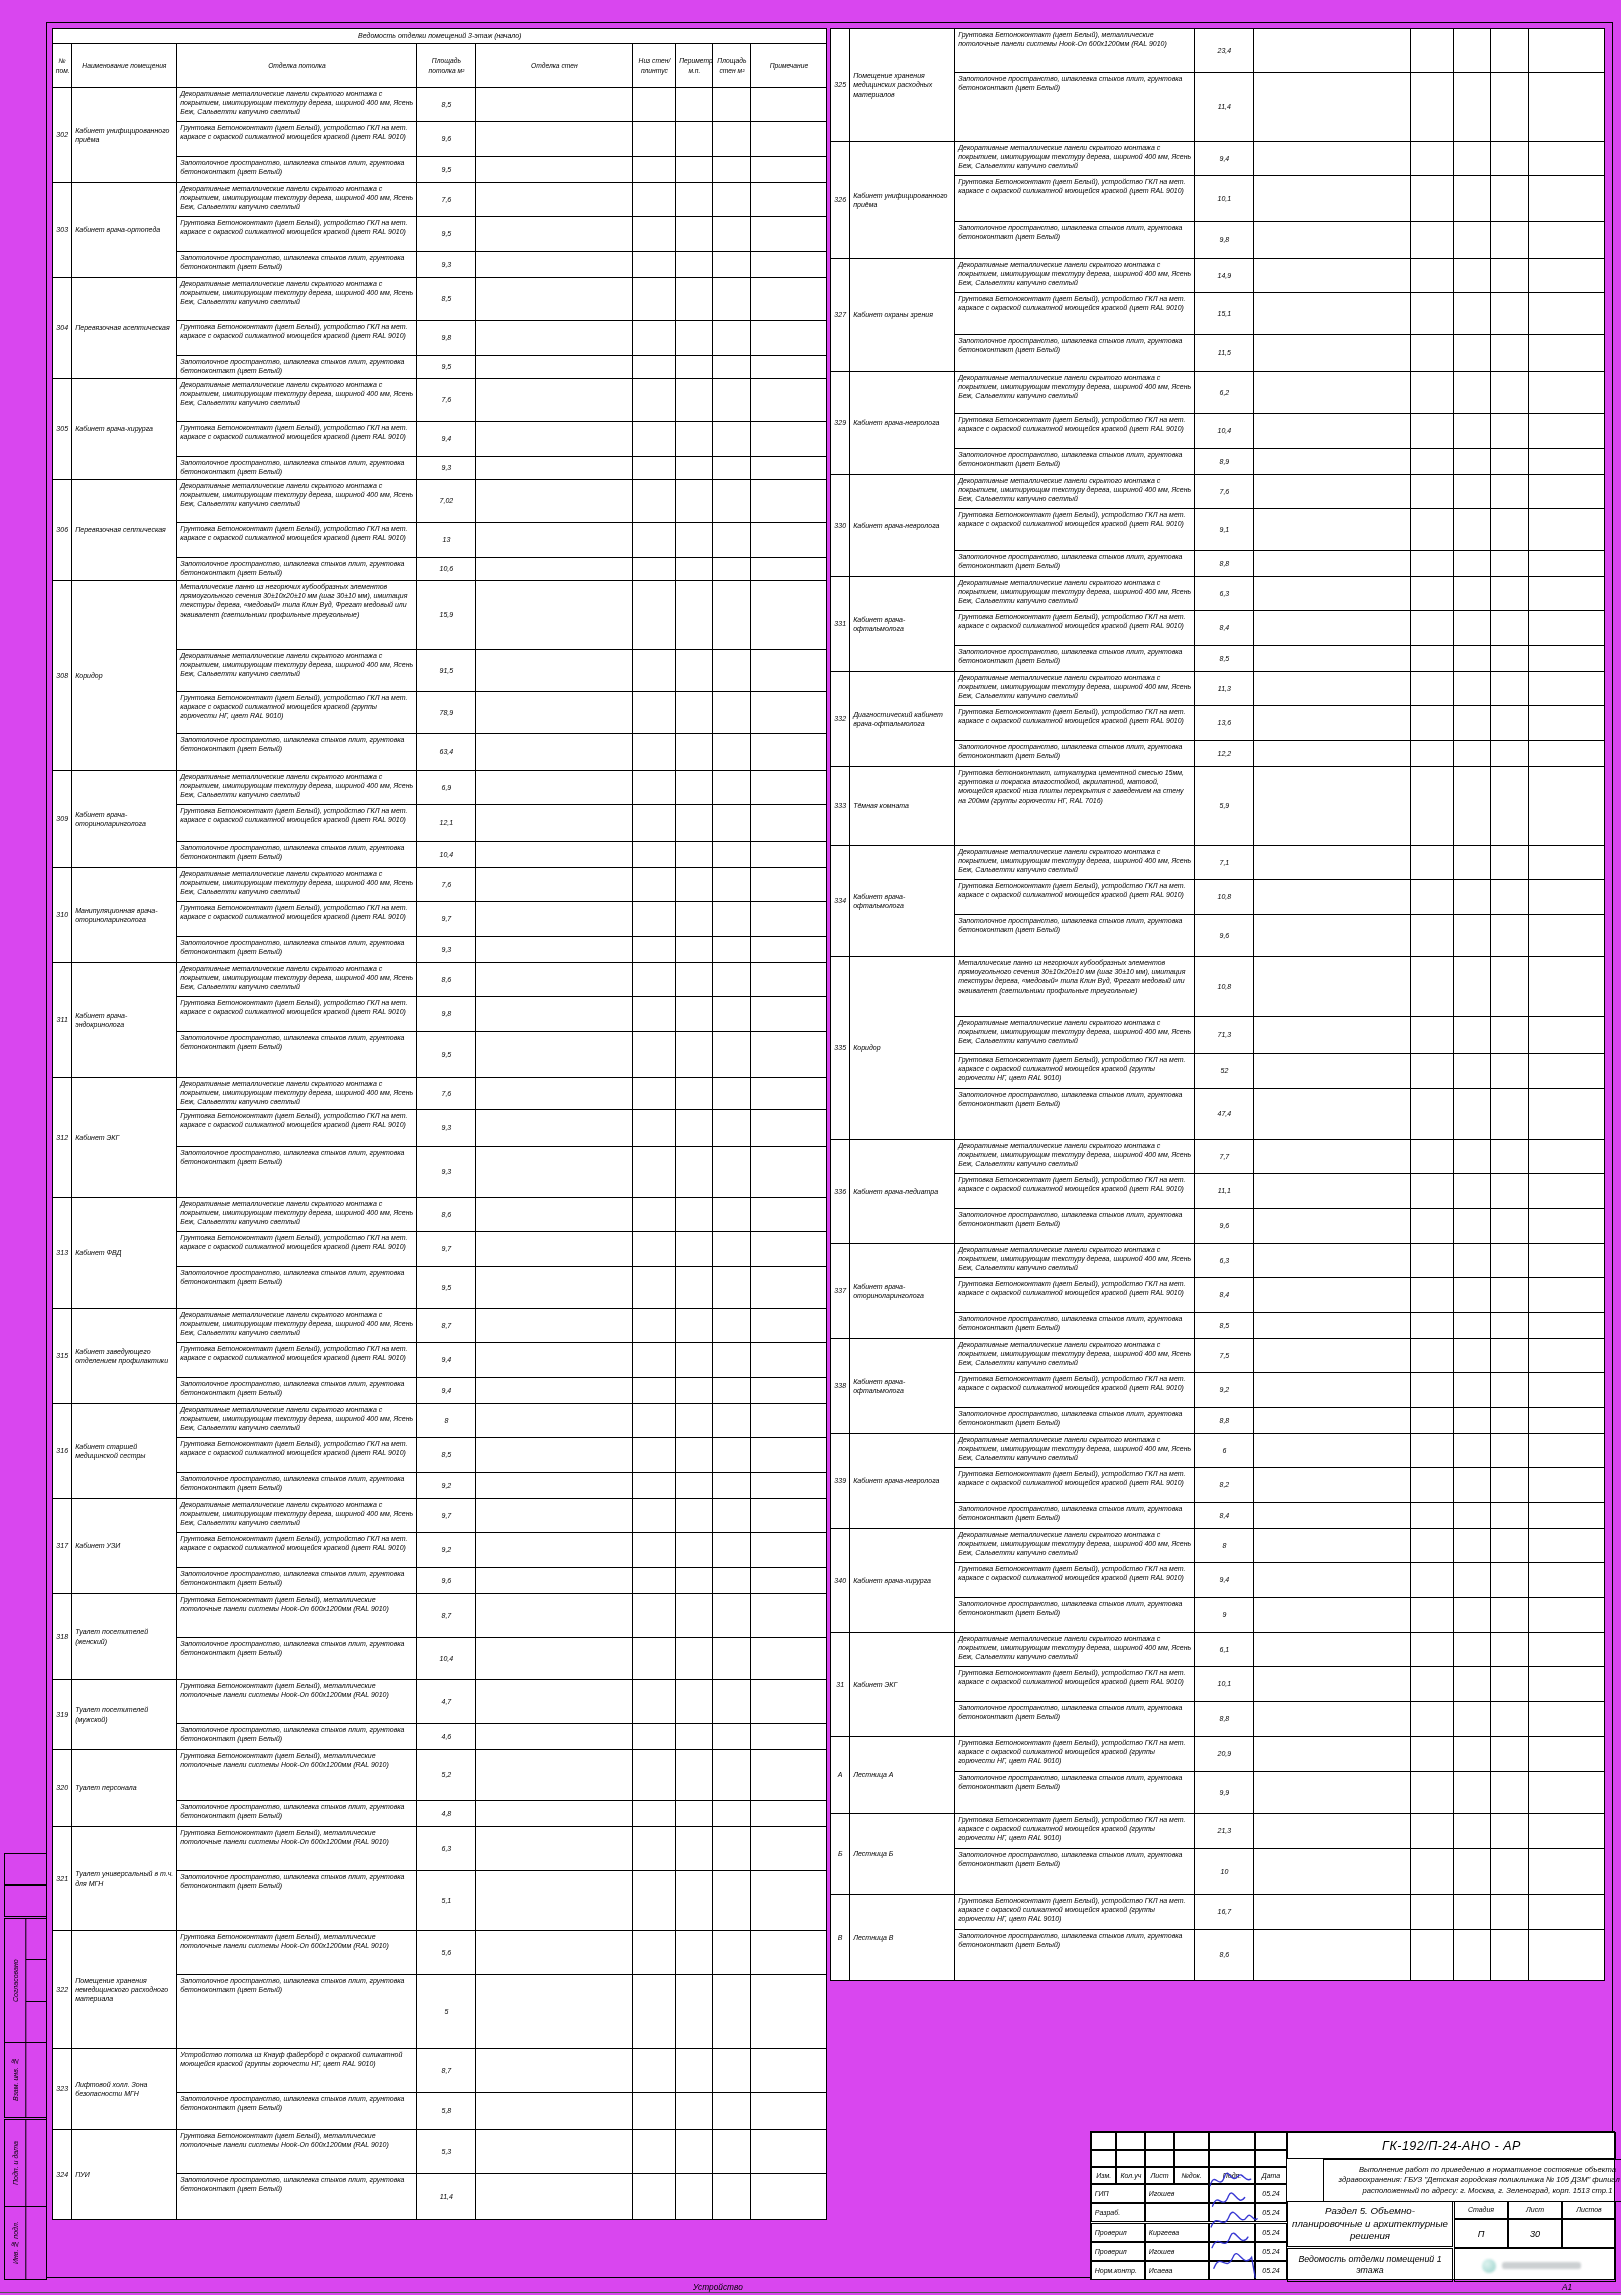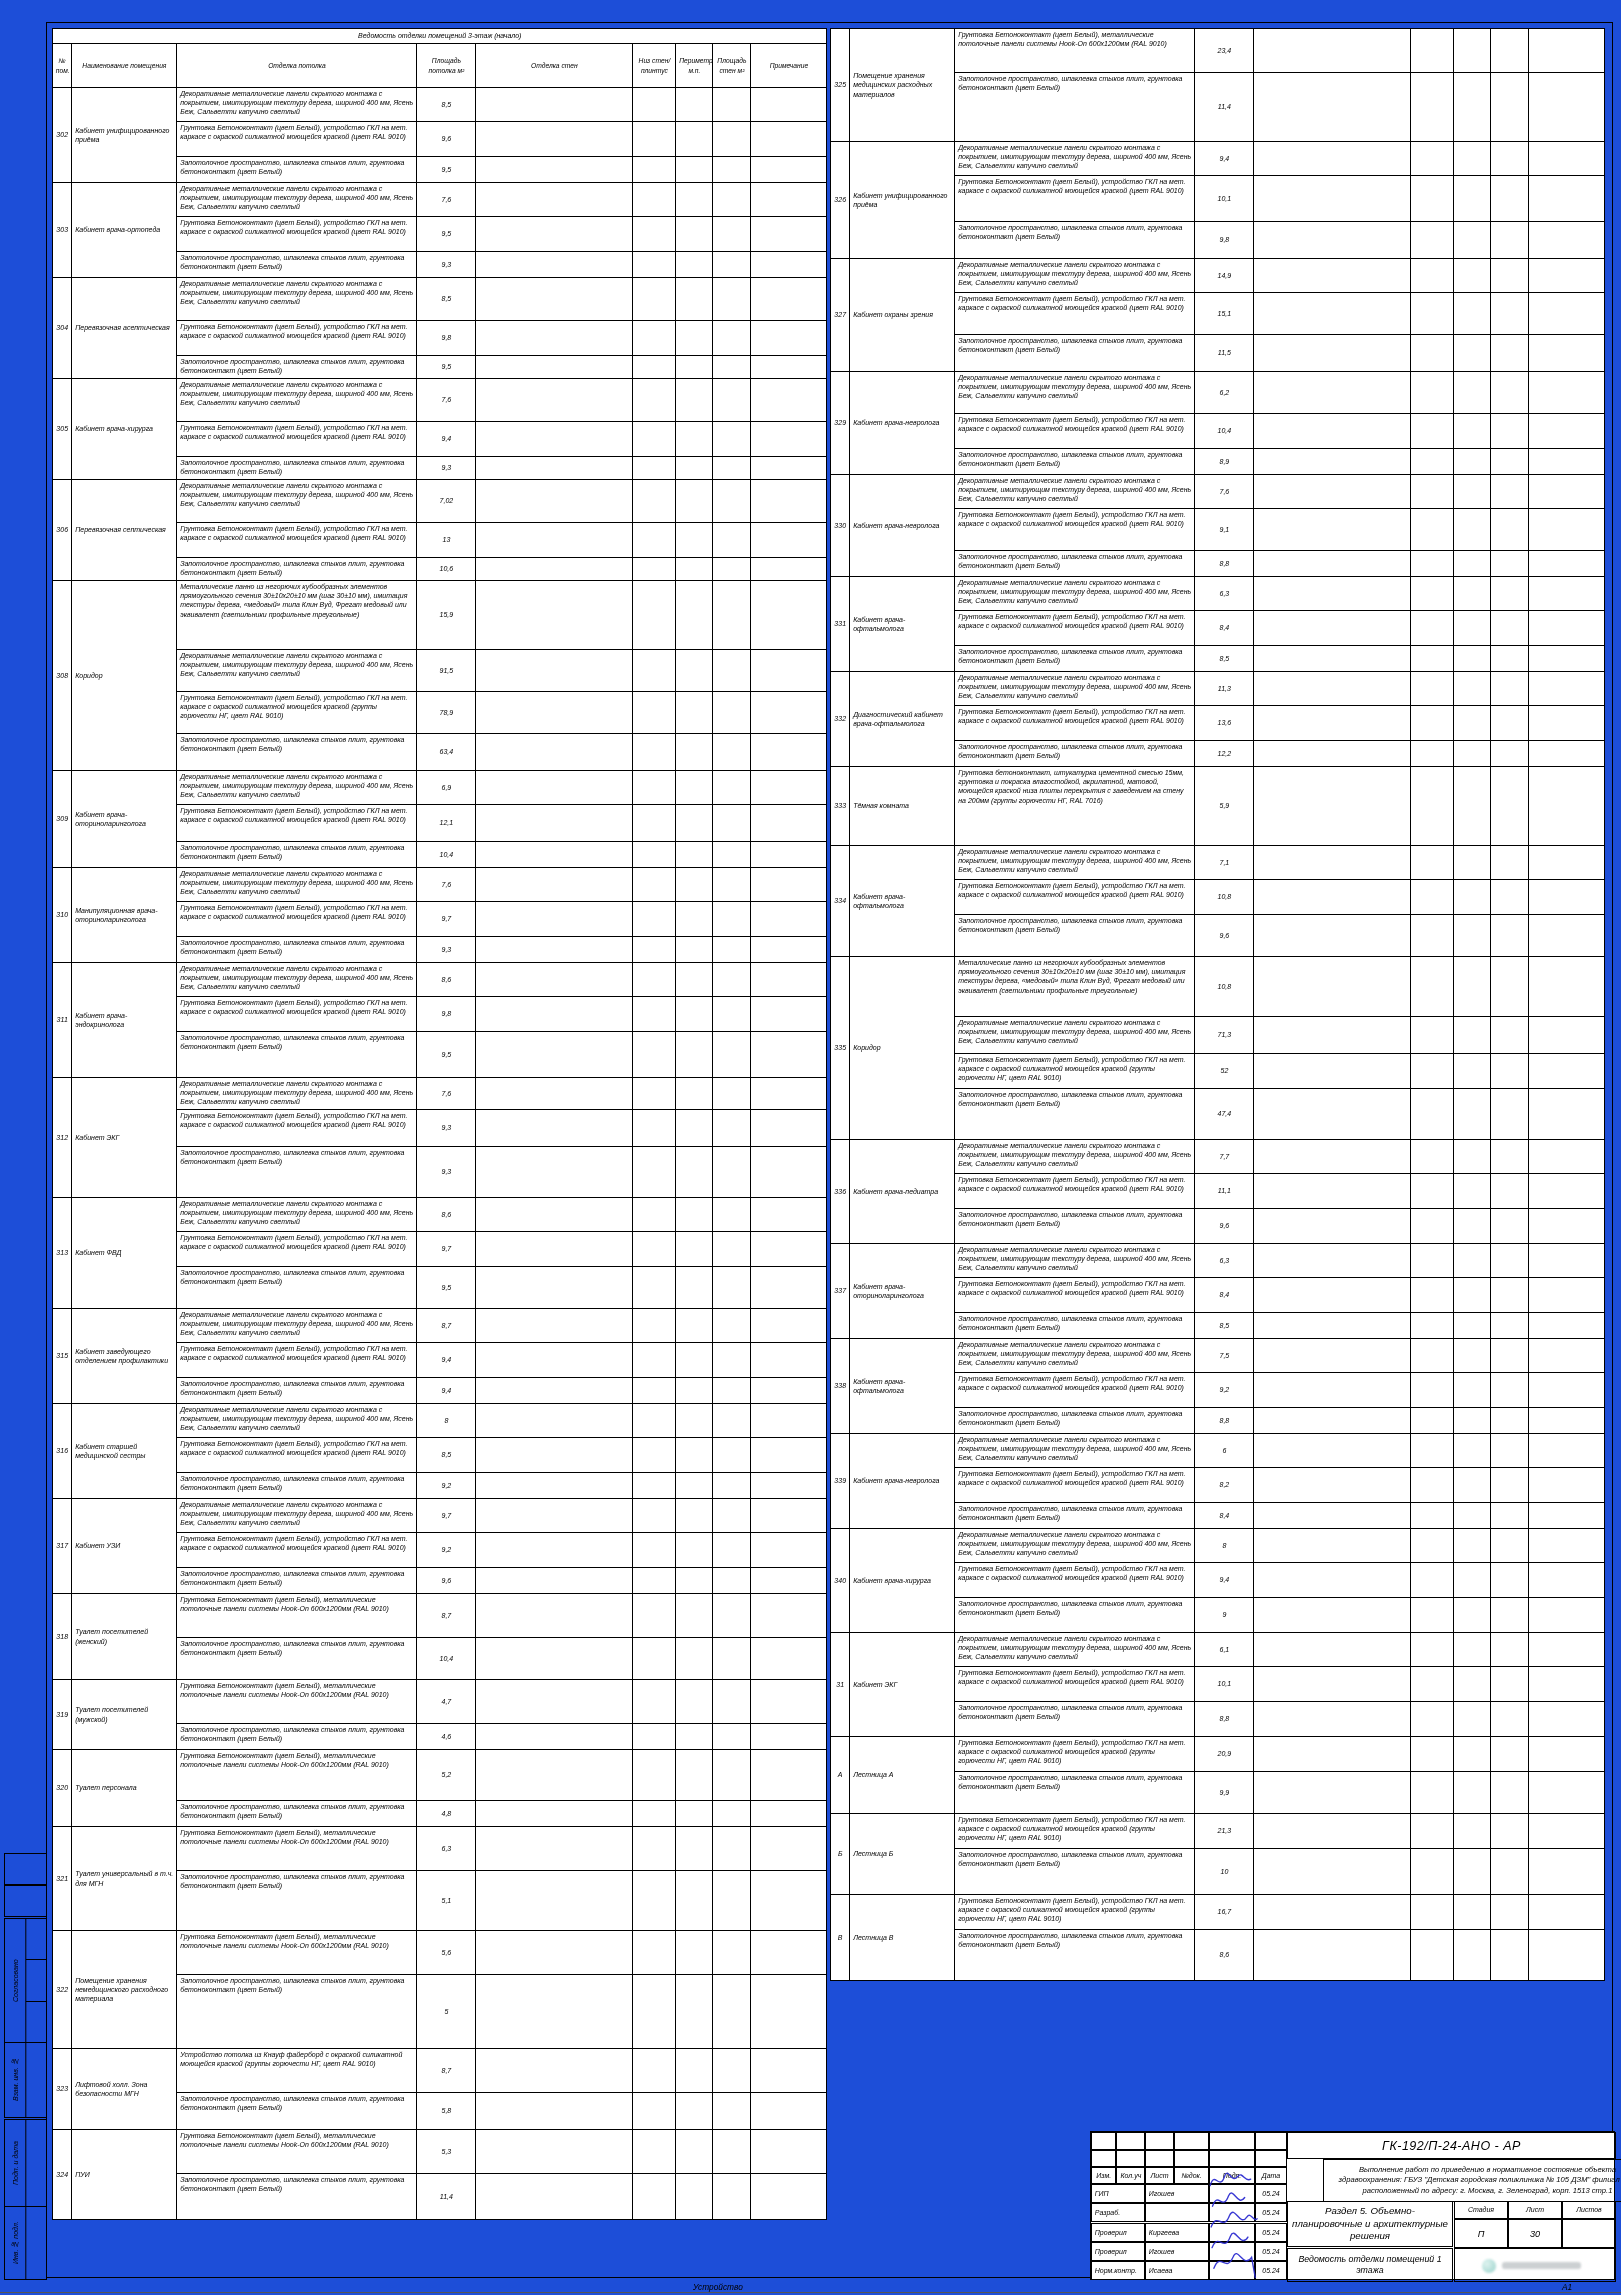--- a/index.html
+++ b/index.html
@@ -1,19 +1,19 @@
 <!DOCTYPE html>
 <html style="font-size:7.4px"><head>
 <meta charset="utf-8">
 <style>
   html,body{margin:0;padding:0;background:#e8e8e8;}
   .sheet{
     position:relative;
     width:1621px;height:2295px;
-    background:#1d4ed8;
+    background:#d946ef;
     font-family:"Liberation Sans",sans-serif;
     font-style:italic;
     color:#000;
     overflow:hidden;
   }
   .frame{
     position:absolute;left:46px;top:22px;width:1567px;height:2256px;
     border:1.8px solid #000;box-sizing:border-box;
   }
   .sheet-edge-bottom{position:absolute;left:0;top:2292px;width:1621px;height:0.9px;background:#555;}

